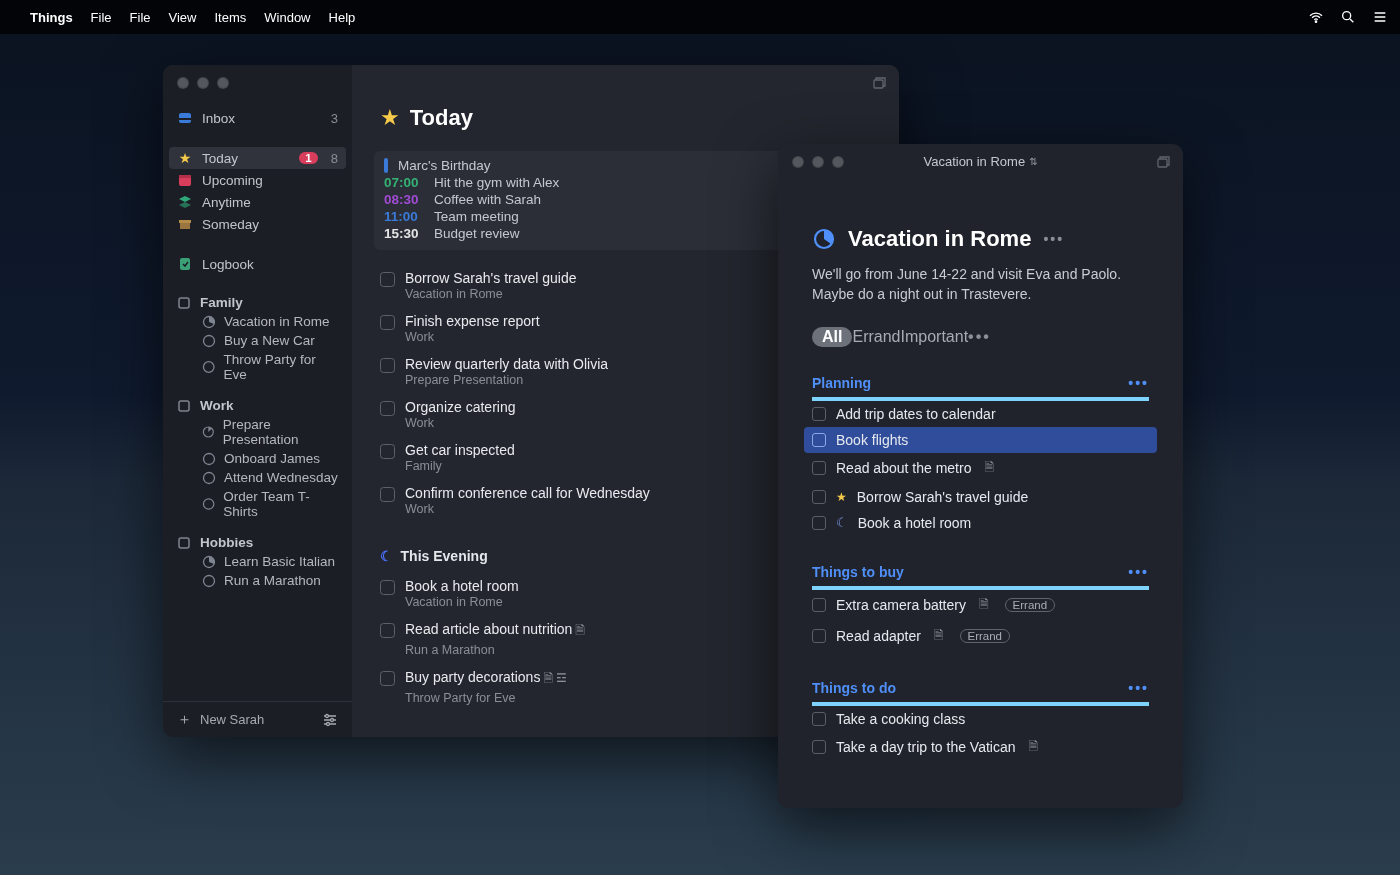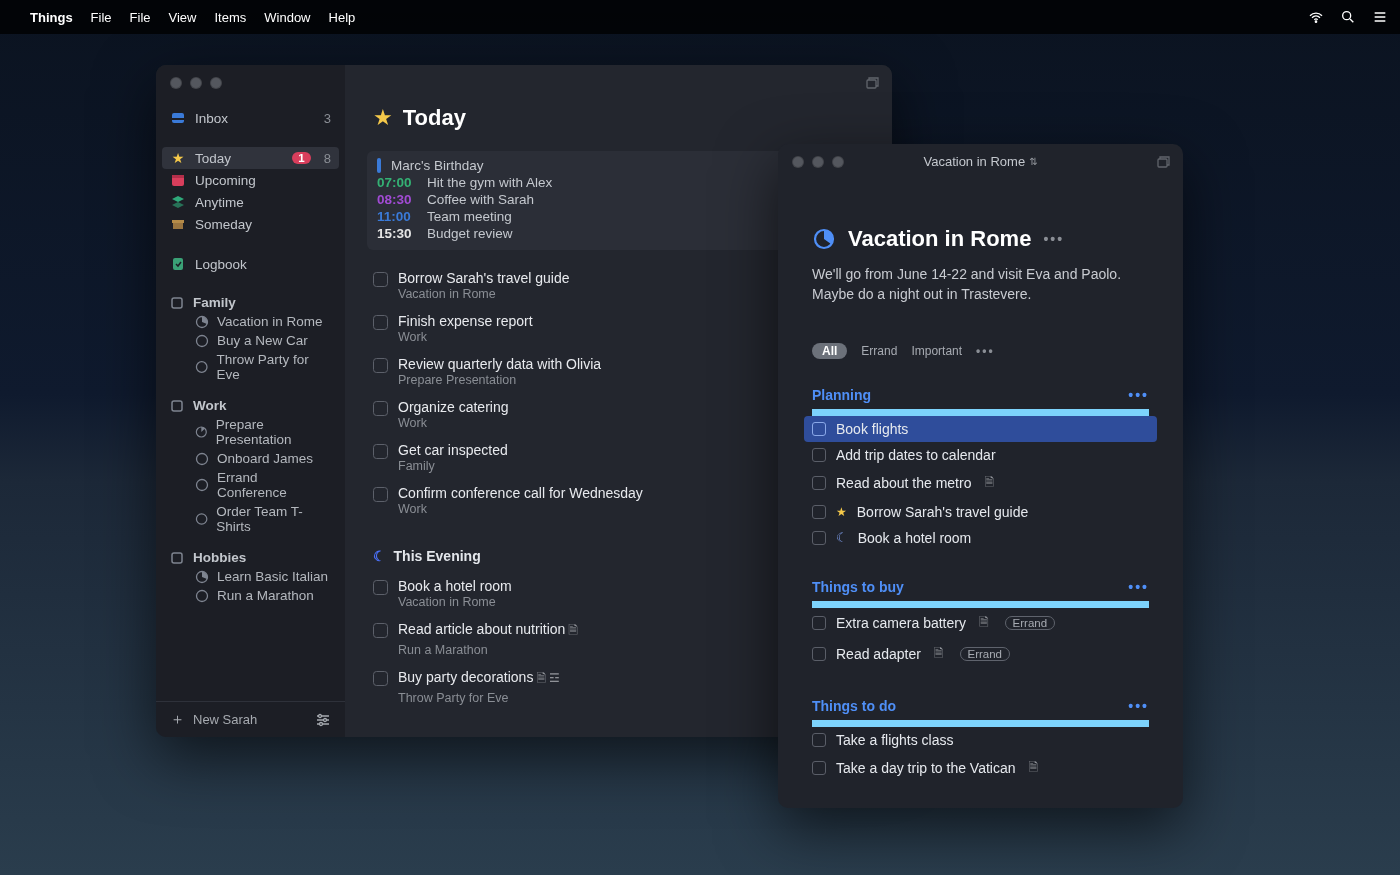--- a/index.html
+++ b/index.html
@@ -9,21 +9,21 @@
 .menubar .app { font-weight: 600; }
 .menubar .right { margin-left: auto; display: flex; gap: 16px; align-items: center; }
 .menubar .right svg { width: 16px; height: 16px; }
 
 .window { position: absolute; background: #20232b; border-radius: 10px; box-shadow: 0 20px 60px rgba(0,0,0,0.6); overflow: hidden; color: #dcdfe4; }
 .traffic { display: flex; gap: 8px; padding: 12px 14px 8px; }
 .traffic span { width: 12px; height: 12px; border-radius: 50%; background: #54575e; border: 0.5px solid rgba(0,0,0,0.2); }
 .dup-icon { position: absolute; top: 10px; right: 12px; opacity: 0.6; }
 
 
-.main-win { left: 156px; top: 65px; width: 736px; height: 672px; display: flex; }
+.main-win { left: 163px; top: 65px; width: 736px; height: 672px; display: flex; }
 .sidebar { width: 189px; background: #1c1e25; padding-top: 0; display: flex; flex-direction: column; font-size: 13.5px; }
 .sidebar .traffic { padding-bottom: 18px; }
 .sb-item { display: flex; align-items: center; padding: 3px 14px; gap: 9px; color: #c2c6cc; cursor: default; }
 .sb-item.selected { background: #30333c; border-radius: 4px; margin: 0 6px; padding: 3px 8px; }
 .sb-item .ico { width: 16px; height: 16px; flex-shrink: 0; display:flex; align-items:center; justify-content:center; }
 .sb-item .label { flex: 1; }
 .sb-item .count { color: #8a8e95; font-size: 13px; }
 .sb-item .badge { background: #d83e5c; color: #fff; border-radius: 8px; padding: 0 6px; font-size: 11.5px; font-weight:600; margin-right: 4px; }
 .sb-spacer { height: 18px; }
 .sb-area { padding: 2px 14px; display: flex; align-items:center; gap:9px; color:#c2c6cc; font-weight:600; }
@@ -53,26 +53,26 @@
 .note-icon { opacity:0.55; margin-left:3px; font-size:12px; }
 
 
 .proj-win { left: 778px; top: 144px; width: 405px; height: 664px; }
 .proj-win .titlebar { text-align:center; font-size:13px; color:#c4c8ce; position:absolute; top:10px; left:0; right:0; display:flex; justify-content:center; align-items:center; gap:4px; }
 .proj-body { padding: 50px 34px 0; }
 .proj-title-row { display:flex; align-items:center; gap:12px; }
 .proj-title-row h2 { color:#fff; font-size:22px; font-weight:700; }
 .proj-title-row .more { color:#8a8e95; letter-spacing:2px; font-size:14px; font-weight:700; }
 .proj-notes { color:#c8cbd1; font-size:14px; margin-top:12px; line-height:1.45; }
-.tags-row { display:flex; gap:14px; align-items:center; margin-top:38px; font-size:12px; }
+.tags-row { display:flex; align-items:center; margin-top:22px; font-size:16px; }
 .tags-row .pill { background:#6c717a; color:#fff; padding:1px 10px; border-radius:10px; font-weight:600; }
 .tags-row .tag { color:#a7abb2; }
 .tags-row .more { color:#8a8e95; font-weight:700; letter-spacing:2px; }
 
-.heading { display:flex; align-items:center; color:#4f8ff7; font-weight:700; font-size:14px; margin-top:28px; border-bottom:7px solid #7dd3fc; padding-bottom:6px; }
+.heading { display:flex; align-items:center; color:#4f8ff7; font-weight:700; font-size:14px; margin-top:28px; border-bottom:4px solid #7dd3fc; padding-bottom:6px; }
 .heading .dots { margin-left:auto; color:#4f8ff7; font-weight:700; letter-spacing:2px; }
 .ptodo { display:flex; align-items:center; gap:10px; padding:5px 0; font-size:14px; color:#e6e9ee; }
 .ptodo .chk { width:14px; height:14px; border:1.3px solid #5a5e68; border-radius:3px; flex-shrink:0; }
 .ptodo.selected { background:#2f4d9b; margin:0 -8px; padding:5px 8px; border-radius:4px; }
 .ptodo.selected .chk { border-color:#8aa8e8; }
 .ptodo .star { color:#f5c94a; font-size:12px; }
 .ptodo .moon { color:#88aaff; font-size:13px; opacity:0.9; }
 .ptag { border:1px solid #5f636d; color:#a7abb2; border-radius:9px; padding:0 7px; font-size:11.5px; margin-left:6px; }
 
 svg { display:block; }
@@ -220,21 +220,21 @@
     <div class="sb-sub">
         <svg class="pie" viewBox="0 0 14 14">
           <circle cx="7" cy="7" r="5.5" fill="none" stroke="#7e8490" stroke-width="1.3"></circle>
         </svg>
         <span>Onboard James</span>
       </div>
     <div class="sb-sub">
         <svg class="pie" viewBox="0 0 14 14">
           <circle cx="7" cy="7" r="5.5" fill="none" stroke="#7e8490" stroke-width="1.3"></circle>
         </svg>
-        <span>Errand Conference</span>
+        <span>Attend Wednesday</span>
       </div>
     <div class="sb-sub">
         <svg class="pie" viewBox="0 0 14 14">
           <circle cx="7" cy="7" r="5.5" fill="none" stroke="#7e8490" stroke-width="1.3"></circle>
         </svg>
         <span>Order Team T-Shirts</span>
       </div>
     <div style="height:12px"></div>
     <div class="sb-area">
       <span class="ico">
@@ -413,27 +413,27 @@
       <span class="pill">All</span>
       <span class="tag">Errand</span>
       <span class="tag">Important</span>
       <span class="more">•••</span>
     </div>
 
     <div class="heading">
         <span>Planning</span>
         <span class="dots">•••</span>
       </div>
+    <div class="ptodo">
+        <span class="chk"></span>
+        <span>Add trip dates to calendar</span>
+      </div>
     <div class="ptodo selected">
         <span class="chk"></span>
         <span>Book flights</span>
-      </div>
-    <div class="ptodo">
-        <span class="chk"></span>
-        <span>Add trip dates to calendar</span>
       </div>
     <div class="ptodo">
         <span class="chk"></span>
         <span>Read about the metro</span>
         <span class="note-icon">🗎</span>
       </div>
     <div class="ptodo">
         <span class="chk"></span>
         <span class="star">★</span>
         <span>Borrow Sarah's travel guide</span>
@@ -460,21 +460,21 @@
         <span class="note-icon">🗎</span>
         <span class="ptag">Errand</span>
       </div>
 
     <div class="heading">
         <span>Things to do</span>
         <span class="dots">•••</span>
       </div>
     <div class="ptodo">
         <span class="chk"></span>
-        <span>Take a flights class</span>
+        <span>Take a cooking class</span>
       </div>
     <div class="ptodo">
         <span class="chk"></span>
         <span>Take a day trip to the Vatican</span>
         <span class="note-icon">🗎</span>
       </div>
   </div>
 </div>
 
 </body></html>

